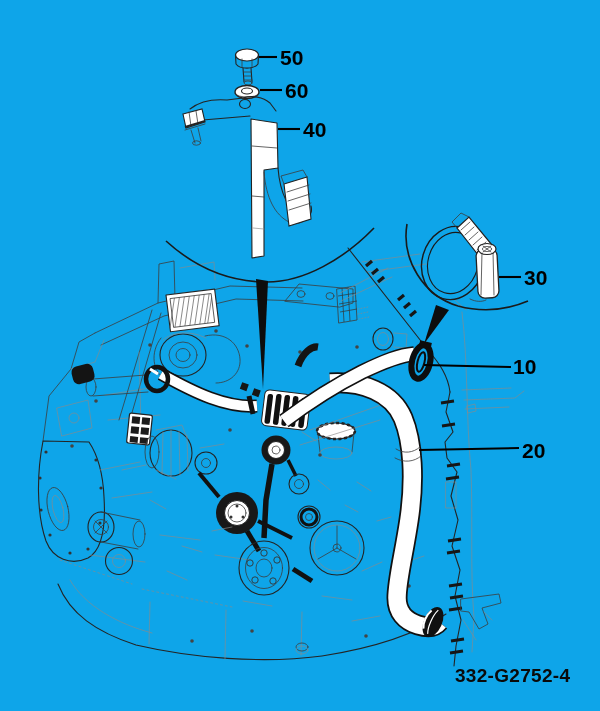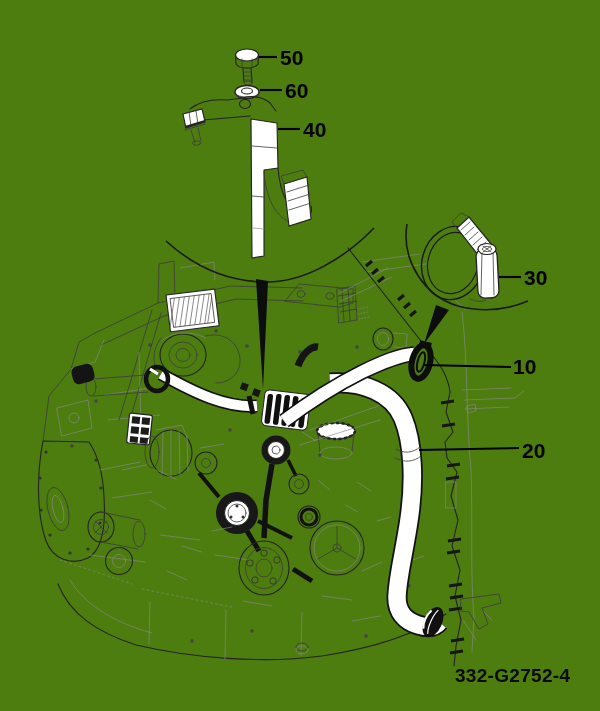--- a/index.html
+++ b/index.html
@@ -1,16 +1,16 @@
 <!DOCTYPE html>
 <html><head>
 <meta charset="utf-8">
 <style>
   html,body{margin:0;padding:0;background:#ffffff;}
-  .stage{position:relative;width:600px;height:711px;background:#4d7c0f;overflow:hidden;
+  .stage{position:relative;width:600px;height:711px;background:#0ea5e9;overflow:hidden;
          font-family:"Liberation Sans",sans-serif;}
   svg{position:absolute;left:0;top:0;}
   .skM{stroke:#242424;stroke-width:1.1;fill:none;stroke-linecap:round;stroke-linejoin:round}
   .skL{stroke:#3c3c3c;stroke-width:.8;fill:none;stroke-linecap:round;stroke-linejoin:round}
   .skF{stroke:#8a8a8a;stroke-width:.65;fill:none;stroke-linecap:round;stroke-linejoin:round}
   .wfill{fill:#ffffff;stroke:#242424;stroke-width:1.1;stroke-linejoin:round}
   .ldr{stroke:#000;stroke-width:2.1}
   .balloon{stroke:#1a1a1a;stroke-width:1.6;fill:none}
   .callout{font:bold 21px "Liberation Sans",sans-serif;fill:#000}
   .figid{font:bold 19px "Liberation Sans",sans-serif;fill:#0a0a0a;letter-spacing:.3px}

